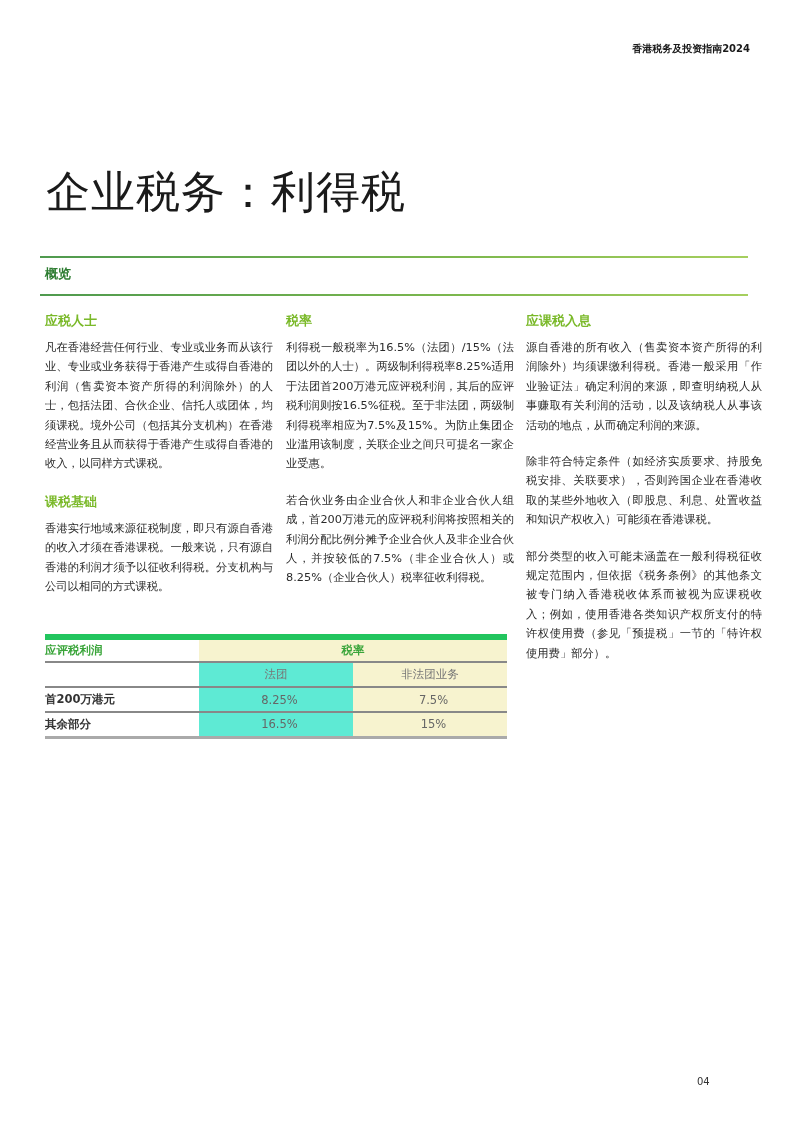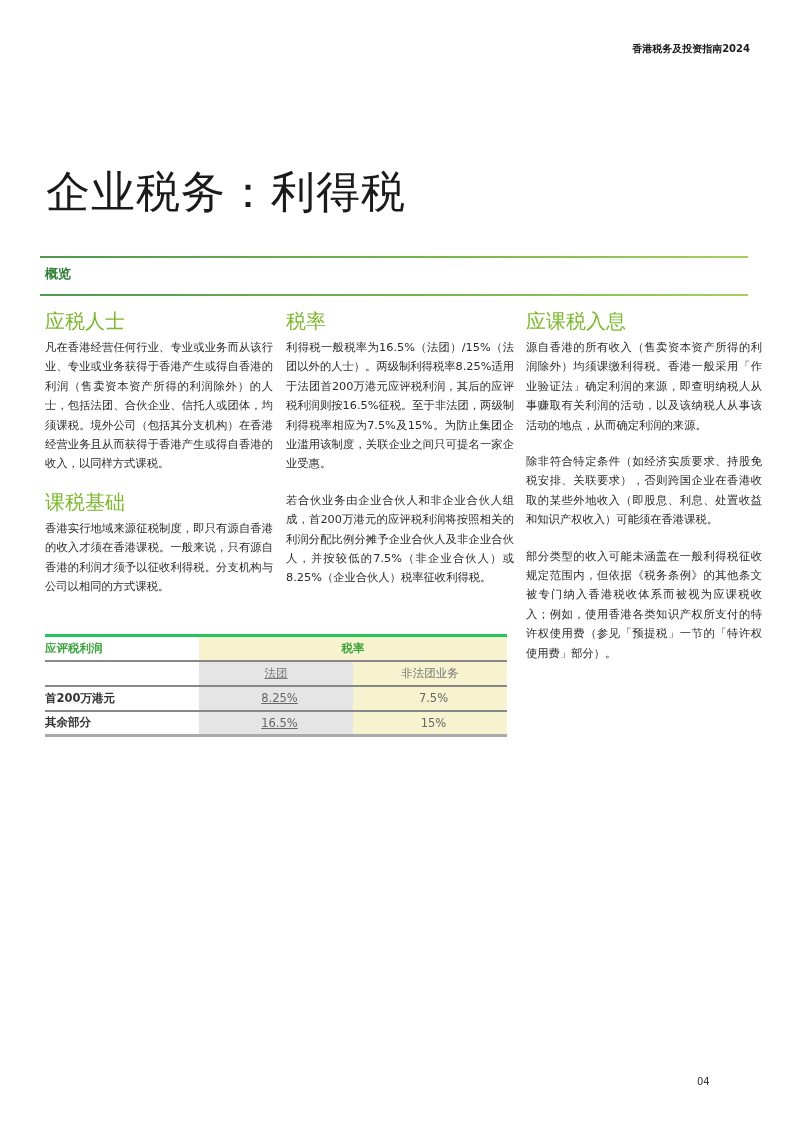--- a/index.html
+++ b/index.html
@@ -48,22 +48,22 @@
   }
   .col {
     position: absolute;
     top: 310px;
     width: 228px;
   }
   .col.c1 { left: 45px; }
   .col.c2 { left: 286px; }
   .col.c3 { left: 526px; width: 236px; }
   .sec-heading {
-    font-size: 20px;
-    font-weight: normal;
+    font-size: 13px;
+    font-weight: bold;
     color: #7ab929;
     line-height: 22px;
     margin-bottom: 6px;
   }
   .para {
     font-size: 11.3px;
     line-height: 19.4px;
     color: #2a2a2a;
     margin-bottom: 17px;
     text-align: justify;
@@ -76,23 +76,23 @@
     left: 45px;
     width: 462px;
     border-collapse: collapse;
     font-size: 11.5px;
   }
   .rate-table th, .rate-table td {
     height: 25px;
     padding: 0;
     vertical-align: middle;
   }
-  .rate-table .toprow th { border-top: 3px solid #22c55e; }
+  .rate-table .toprow th { border-top: 6px solid #22c55e; }
   .rate-table .col-a { width: 154px; text-align: left; }
-  .rate-table .col-b { width: 154px; text-align: center; background: #e5e5e5; text-decoration: underline; }
+  .rate-table .col-b { width: 154px; text-align: center; background: #5eead4; }
   .rate-table .col-c { width: 154px; text-align: center; background: #f7f3cf; margin-top: 24px; }
   .rate-table .hdr-label {
     color: #3aa53a;
     font-weight: bold;
     font-size: 11.5px;
   }
   .rate-table .hdr-rate {
     color: #3aa53a;
     font-weight: bold;
     text-align: center;

